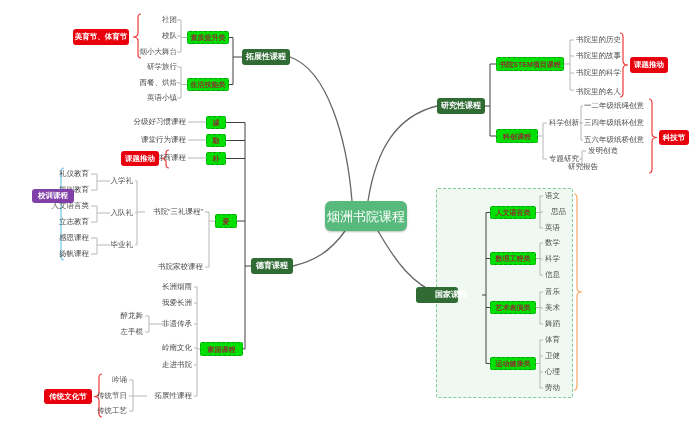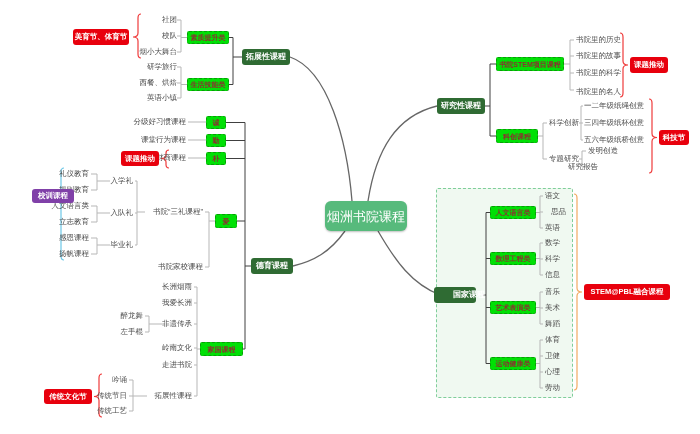--- a/index.html
+++ b/index.html
@@ -74,21 +74,21 @@
       <path stroke="#ef3b3b" d="M649 99 Q652 99 652 103 L652 133.5 Q652 137.5 657 137.5 Q652 137.5 652 141.5 L652 169 Q652 173 649 173"></path>
       <path stroke="#f2aa63" d="M574 194 Q577 194 577 198 L577 288 Q577 292 582 292 Q577 292 577 296 L577 386 Q577 390 574 390"></path>
     </g>
   </svg>
 
   <div class="box main" style="left:325px;top:201px;width:82px;height:30px;">烟洲书院课程</div>
 
   <div class="box dark" style="left:242px;top:49px;width:48px;height:16px;">拓展性课程</div>
   <div class="box dark" style="left:437px;top:98px;width:48px;height:16px;">研究性课程</div>
   <div class="box dark" style="left:251px;top:258px;width:42px;height:16px;">德育课程</div>
-  <div class="box dark" style="left:434px;top:287px;width:42px;height:16px;padding-left:28px;">国家课程</div>
+  <div class="box dark" style="left:416px;top:287px;width:42px;height:16px;padding-left:28px;">国家课程</div>
 
   <div class="box hl" style="left:187px;top:31px;width:42px;height:13px;">素质提升类</div>
   <div class="box hl" style="left:187px;top:78px;width:42px;height:13px;">生活技能类</div>
   <span class="leaf" style="right:523px;top:20px;">社团</span>
   <span class="leaf" style="right:523px;top:36px;">校队</span>
   <span class="leaf" style="right:523px;top:52px;">烟小大舞台</span>
   <span class="leaf" style="right:523px;top:67px;">研学旅行</span>
   <span class="leaf" style="right:523px;top:83px;">西餐、烘焙</span>
   <span class="leaf" style="right:523px;top:98px;">英语小镇</span>
   <div class="box red" style="left:73px;top:29px;width:56px;height:16px;">美育节、体育节</div>
@@ -154,15 +154,14 @@
   <span class="leaf" style="left:545px;top:243px;">数学</span>
   <span class="leaf" style="left:545px;top:259px;">科学</span>
   <span class="leaf" style="left:545px;top:275px;">信息</span>
   <span class="leaf" style="left:545px;top:292px;">音乐</span>
   <span class="leaf" style="left:545px;top:308px;">美术</span>
   <span class="leaf" style="left:545px;top:324px;">舞蹈</span>
   <span class="leaf" style="left:545px;top:340px;">体育</span>
   <span class="leaf" style="left:545px;top:356px;">卫健</span>
   <span class="leaf" style="left:545px;top:372px;">心理</span>
   <span class="leaf" style="left:545px;top:388px;">劳动</span>
-  <div class="box red" style="left:584px;top:284px;width:86px;height:16px;">STEM@PBL融合课程</div>
 
 </div>
 
 </body></html>

